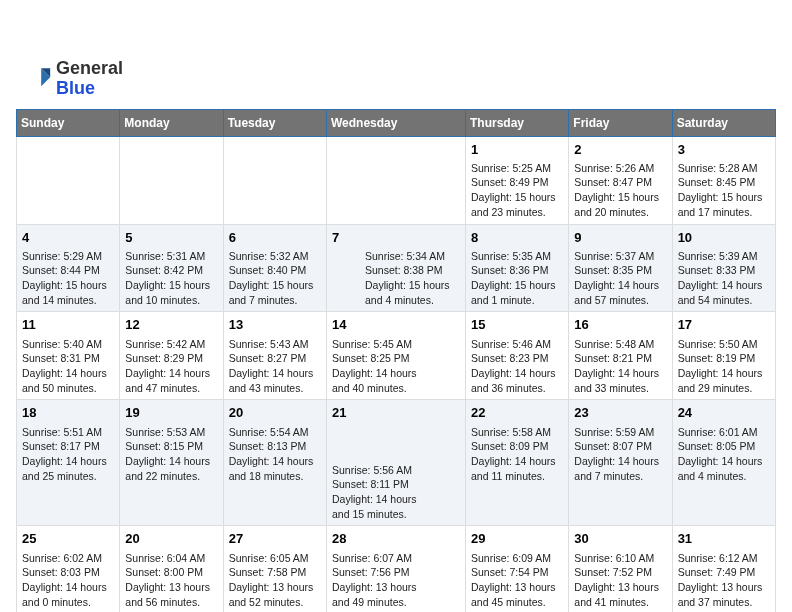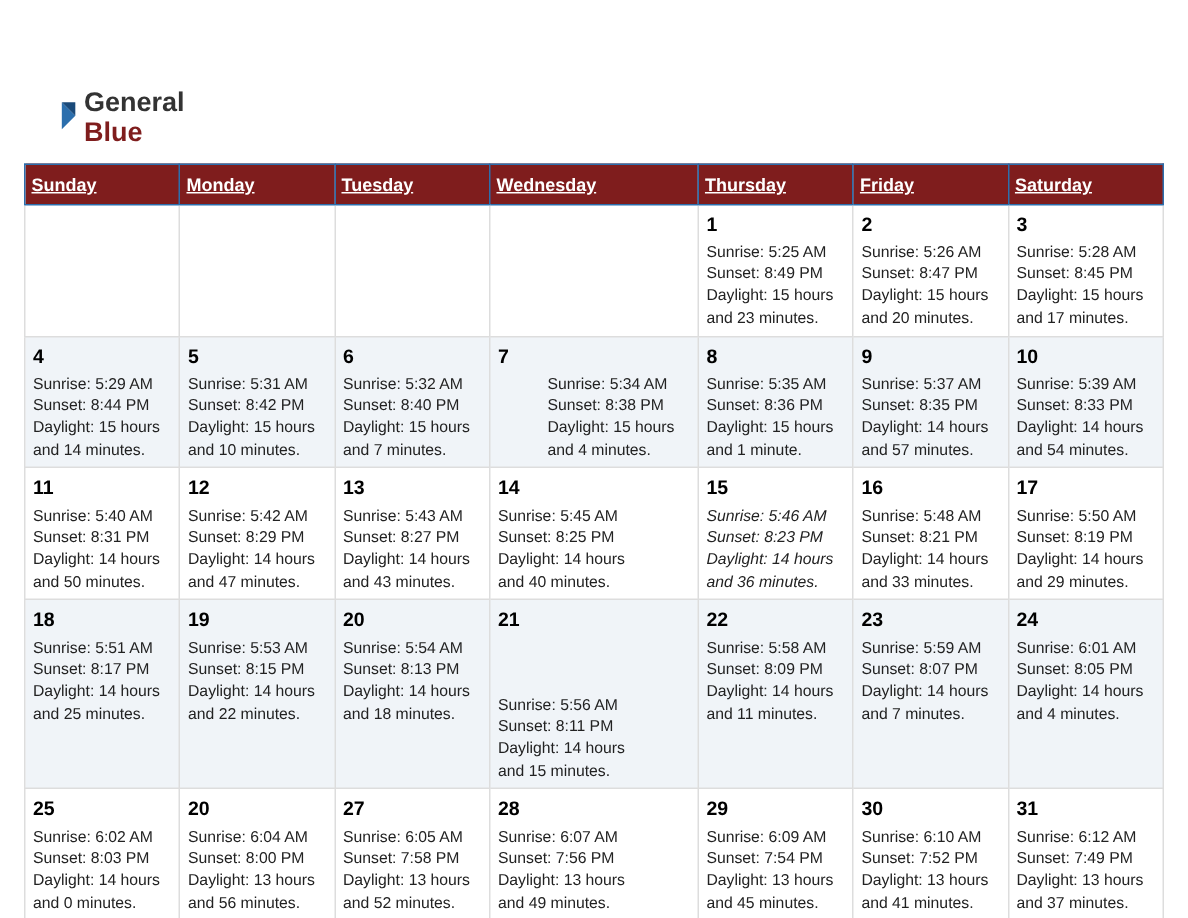--- a/index.html
+++ b/index.html
@@ -21,21 +21,21 @@
       display: flex;
       align-items: center;
       gap: 4px;
     }
     .logo-text {
       font-size: 18px;
       font-weight: bold;
       line-height: 1.1;
     }
     .logo-general { color: #333; }
-    .logo-blue { color: #7f1d1d; }
+    .logo-blue { color: #1d4ed8; }
     .logo-icon {
       width: 36px;
       height: 36px;
     }
     .title-area {
       text-align: right;
     }
     .main-title {
       font-size: 36px;
       font-weight: bold;
@@ -45,23 +45,22 @@
       font-size: 16px;
       color: #444;
       margin-top: 2px;
     }
     table {
       width: 100%;
       border-collapse: collapse;
       font-size: 11px;
     }
     thead tr {
-      background-color: #7f1d1d;
+      background-color: #737373;
       color: #fff;
-      text-decoration: underline;
     }
     thead th {
       padding: 6px 4px;
       text-align: left;
       font-weight: bold;
       font-size: 12px;
       border: 1px solid #2c6fad;
     }
     tbody tr {
       vertical-align: top;
@@ -227,21 +226,21 @@
         </td>
         <td>
           <span class="day-num">14</span>
           <div class="day-info" style="white-space: pre-line;">Sunrise: 5:45 AM
 Sunset: 8:25 PM
 Daylight: 14 hours
 and 40 minutes.</div>
         </td>
         <td>
           <span class="day-num">15</span>
-          <div class="day-info" style="white-space: pre-line; font-style: italic;">Sunrise: 5:46 AM
+          <div class="day-info" style="white-space: pre-line;">Sunrise: 5:46 AM
 Sunset: 8:23 PM
 Daylight: 14 hours
 and 36 minutes.</div>
         </td>
         <td>
           <span class="day-num">16</span>
           <div class="day-info" style="white-space: pre-line;">Sunrise: 5:48 AM
 Sunset: 8:21 PM
 Daylight: 14 hours
 and 33 minutes.</div>

